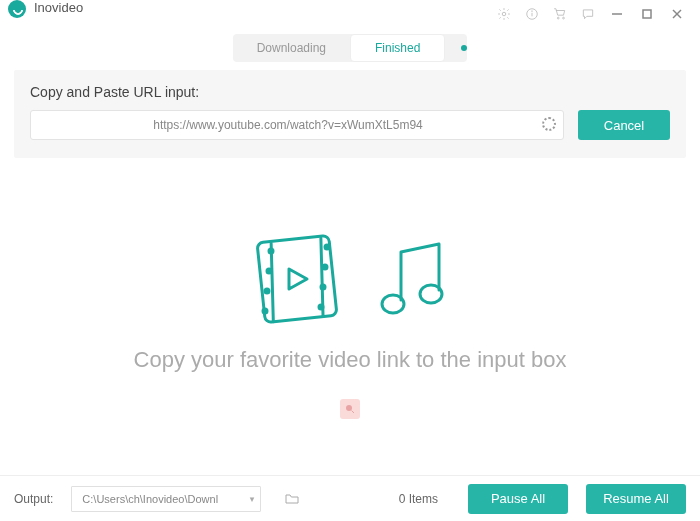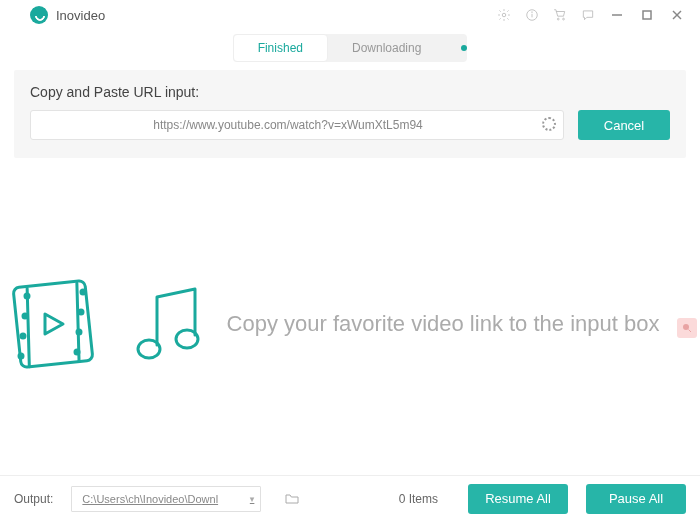--- a/index.html
+++ b/index.html
@@ -1,19 +1,19 @@
 <!DOCTYPE html>
 <html><head>
 <meta charset="utf-8">
 <style>
   * { box-sizing: border-box; margin: 0; padding: 0; font-family: -apple-system, "Segoe UI", Arial, sans-serif; }
   body { width: 700px; height: 521px; background: #ffffff; overflow: hidden; position: relative; }
 
   
-  .titlebar { height: 30px; display: flex; align-items: center; padding: 0 8px 0 30px; }
+  .titlebar { height: 30px; display: flex; align-items: flex-start; padding: 0 8px 0 8px; }
   .app-logo { width: 18px; height: 18px; border-radius: 50%; background: #1aa99d; position: relative; margin-right: 8px; }
   .app-logo::after { content: ""; position: absolute; left: 5px; top: 5px; width: 6px; height: 6px; border: 2px solid #fff; border-radius: 50%; border-left-color: transparent; border-top-color: transparent; transform: rotate(45deg); }
   .app-title { font-size: 13px; color: #555; }
   .title-spacer { flex: 1; }
   .title-icon { width: 28px; height: 28px; display:flex; align-items:center; justify-content:center; color:#bdbdbd; font-size: 14px; cursor:pointer; }
   .title-icon svg { width:14px; height:14px; stroke:#bdbdbd; fill:none; stroke-width:1.5; }
   .win-btn { width: 30px; height: 28px; display:flex; align-items:center; justify-content:center; color:#888; cursor:pointer; }
   .win-btn svg { width:12px; height:12px; stroke:#888; fill:none; stroke-width:1.5; }
 
   
@@ -28,31 +28,31 @@
   .url-label { font-size: 14px; color:#444; margin-bottom: 10px; }
   .url-row { display:flex; gap:14px; align-items:center;}
   .url-input-wrap { flex:1; position:relative; }
   .url-input { width:100%; height:30px; border:1px solid #e3e3e3; border-radius:3px; background:#fff; padding: 0 30px 0 12px; font-size:12px; color:#888; outline:none;text-align:center; }
   .spinner { position:absolute; right:8px; top:7px; width:14px; height:14px; }
   .spinner::before { content:""; position:absolute; inset:0; border-radius:50%; border:2px dotted #999; animation:spin 1.2s linear infinite;}
   @keyframes spin { to { transform:rotate(360deg);} }
   .cancel-btn { width:92px; height:30px; background:#27b5a8; color:#fff; border:none; border-radius:3px; font-size:13px; cursor:pointer; }
 
   
-  .main-area { height: 320px; display:flex; align-items:center; justify-content:center; gap:18px; padding-top:12px; position:relative;}
+  .main-area { height: 320px; display:flex; flex-direction:column; align-items:center; justify-content:center; gap:18px; padding-top:12px; position:relative;}
   .illustration { display:flex; gap:26px; align-items:center; }
   .illustration svg { stroke:#1aa99d; fill:none; stroke-width:3; stroke-linecap:round; stroke-linejoin:round;}
   .placeholder-text { font-size:22px; color:#ababab; font-weight:400; }
   .tiny-badge { width:20px; height:20px; background:#fbdada; border-radius:3px; display:flex;align-items:center;justify-content:center; margin-top:8px;}
   .tiny-badge svg { width:12px;height:12px; fill:#e8a4a4;}
 
   
   .footer { position:absolute; left:0; right:0; bottom:0; height:46px; border-top:1px solid #eee; display:flex; align-items:center; padding: 0 14px; gap:18px; font-size:12px;}
   .footer-label { color:#666; }
-  .path-box { width:190px; height:26px; border:1px solid #e0e0e0; border-radius:1px; display:flex; align-items:center; padding:0 6px 0 10px; color:#888; font-size:11px; overflow:hidden; white-space:nowrap;text-decoration:underline;}
+  .path-box { width:190px; height:26px; border:1px solid #e0e0e0; border-radius:1px; display:flex; align-items:center; padding:0 6px 0 10px; color:#888; font-size:11px; overflow:hidden; white-space:nowrap;}
   .path-box span.path-text { flex:1; overflow:hidden; text-overflow:ellipsis;}
   .dropdown-ic { font-size:9px; color:#aaa; margin-left:4px;}
   .folder-btn { width:26px; height:26px; border:none; background:transparent; display:flex;align-items:center;justify-content:center; cursor:pointer;}
   .folder-btn svg { width:16px; height:16px; fill:none; stroke:#aaa; stroke-width:1.5;}
   .items-count { color:#666; margin-left:auto; margin-right:12px;}
   .ftr-btn { width:100px; height:30px; background:#27b5a8; color:#fff; border:none; border-radius:3px; font-size:13px; cursor:pointer;}
 </style>
 </head>
 <body>
 
@@ -98,22 +98,22 @@
   <div class="win-btn">
     <svg viewBox="0 0 12 12">
         <line x1="2" y1="2" x2="10" y2="10"></line>
         <line x1="10" y1="2" x2="2" y2="10"></line>
       </svg>
   </div>
 </div>
 
 <div class="tabs-row">
   <div class="tabs-bg">
+    <div class="tab">Downloading</div>
     <div class="tab active">Finished</div>
-    <div class="tab">Downloading</div>
     <div class="tab-indicator"></div>
   </div>
 </div>
 
 <div class="url-panel">
   <div class="url-label">Copy and Paste URL input:</div>
   <div class="url-row">
     <div class="url-input-wrap">
       <input class="url-input" type="text" value="https://www.youtube.com/watch?v=xWumXtL5m94" style="">
       <div class="spinner"></div>
@@ -158,15 +158,15 @@
   <div class="path-box">
     <span class="path-text">C:\Users\ch\Inovideo\Downl</span>
     <span class="dropdown-ic">▾</span>
   </div>
   <button class="folder-btn">
     <svg viewBox="0 0 24 24">
         <path d="M3 6h6l2 3h10v9H3z"></path>
       </svg>
   </button>
   <span class="items-count">0 Items</span>
+  <button class="ftr-btn">Pause All</button>
   <button class="ftr-btn">Resume All</button>
-  <button class="ftr-btn">Pause All</button>
 </div>
 
 </body></html>

